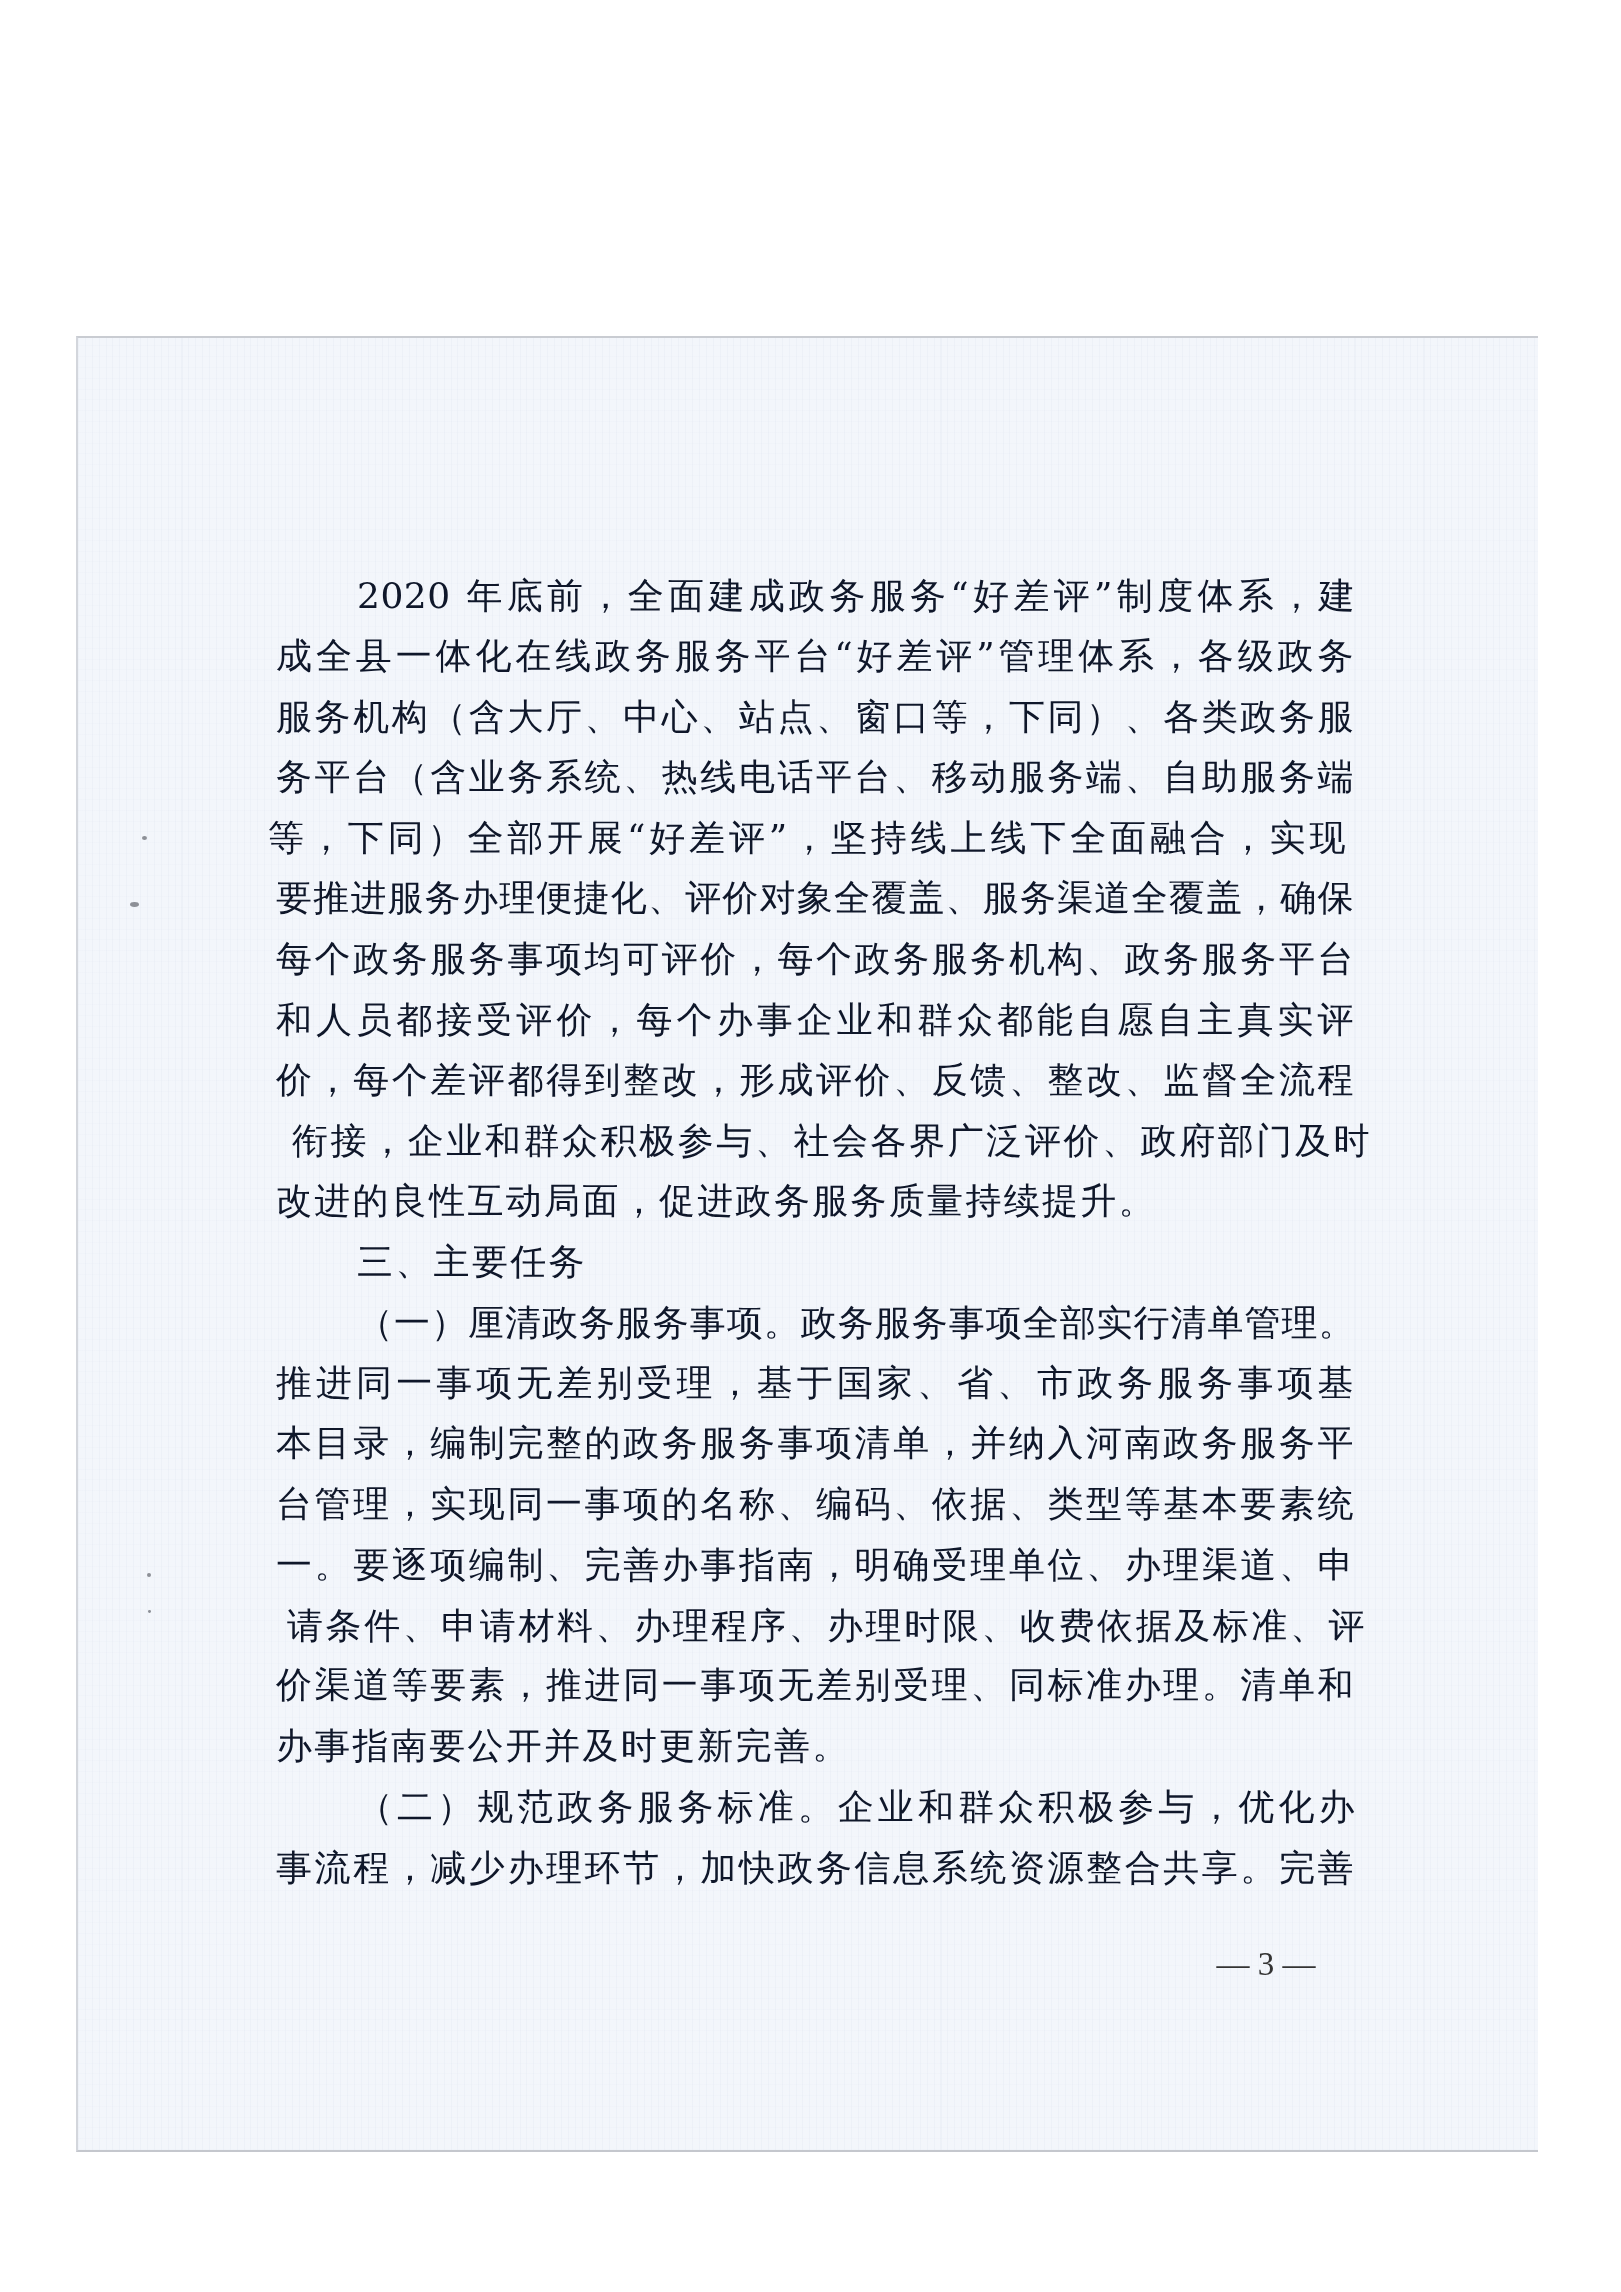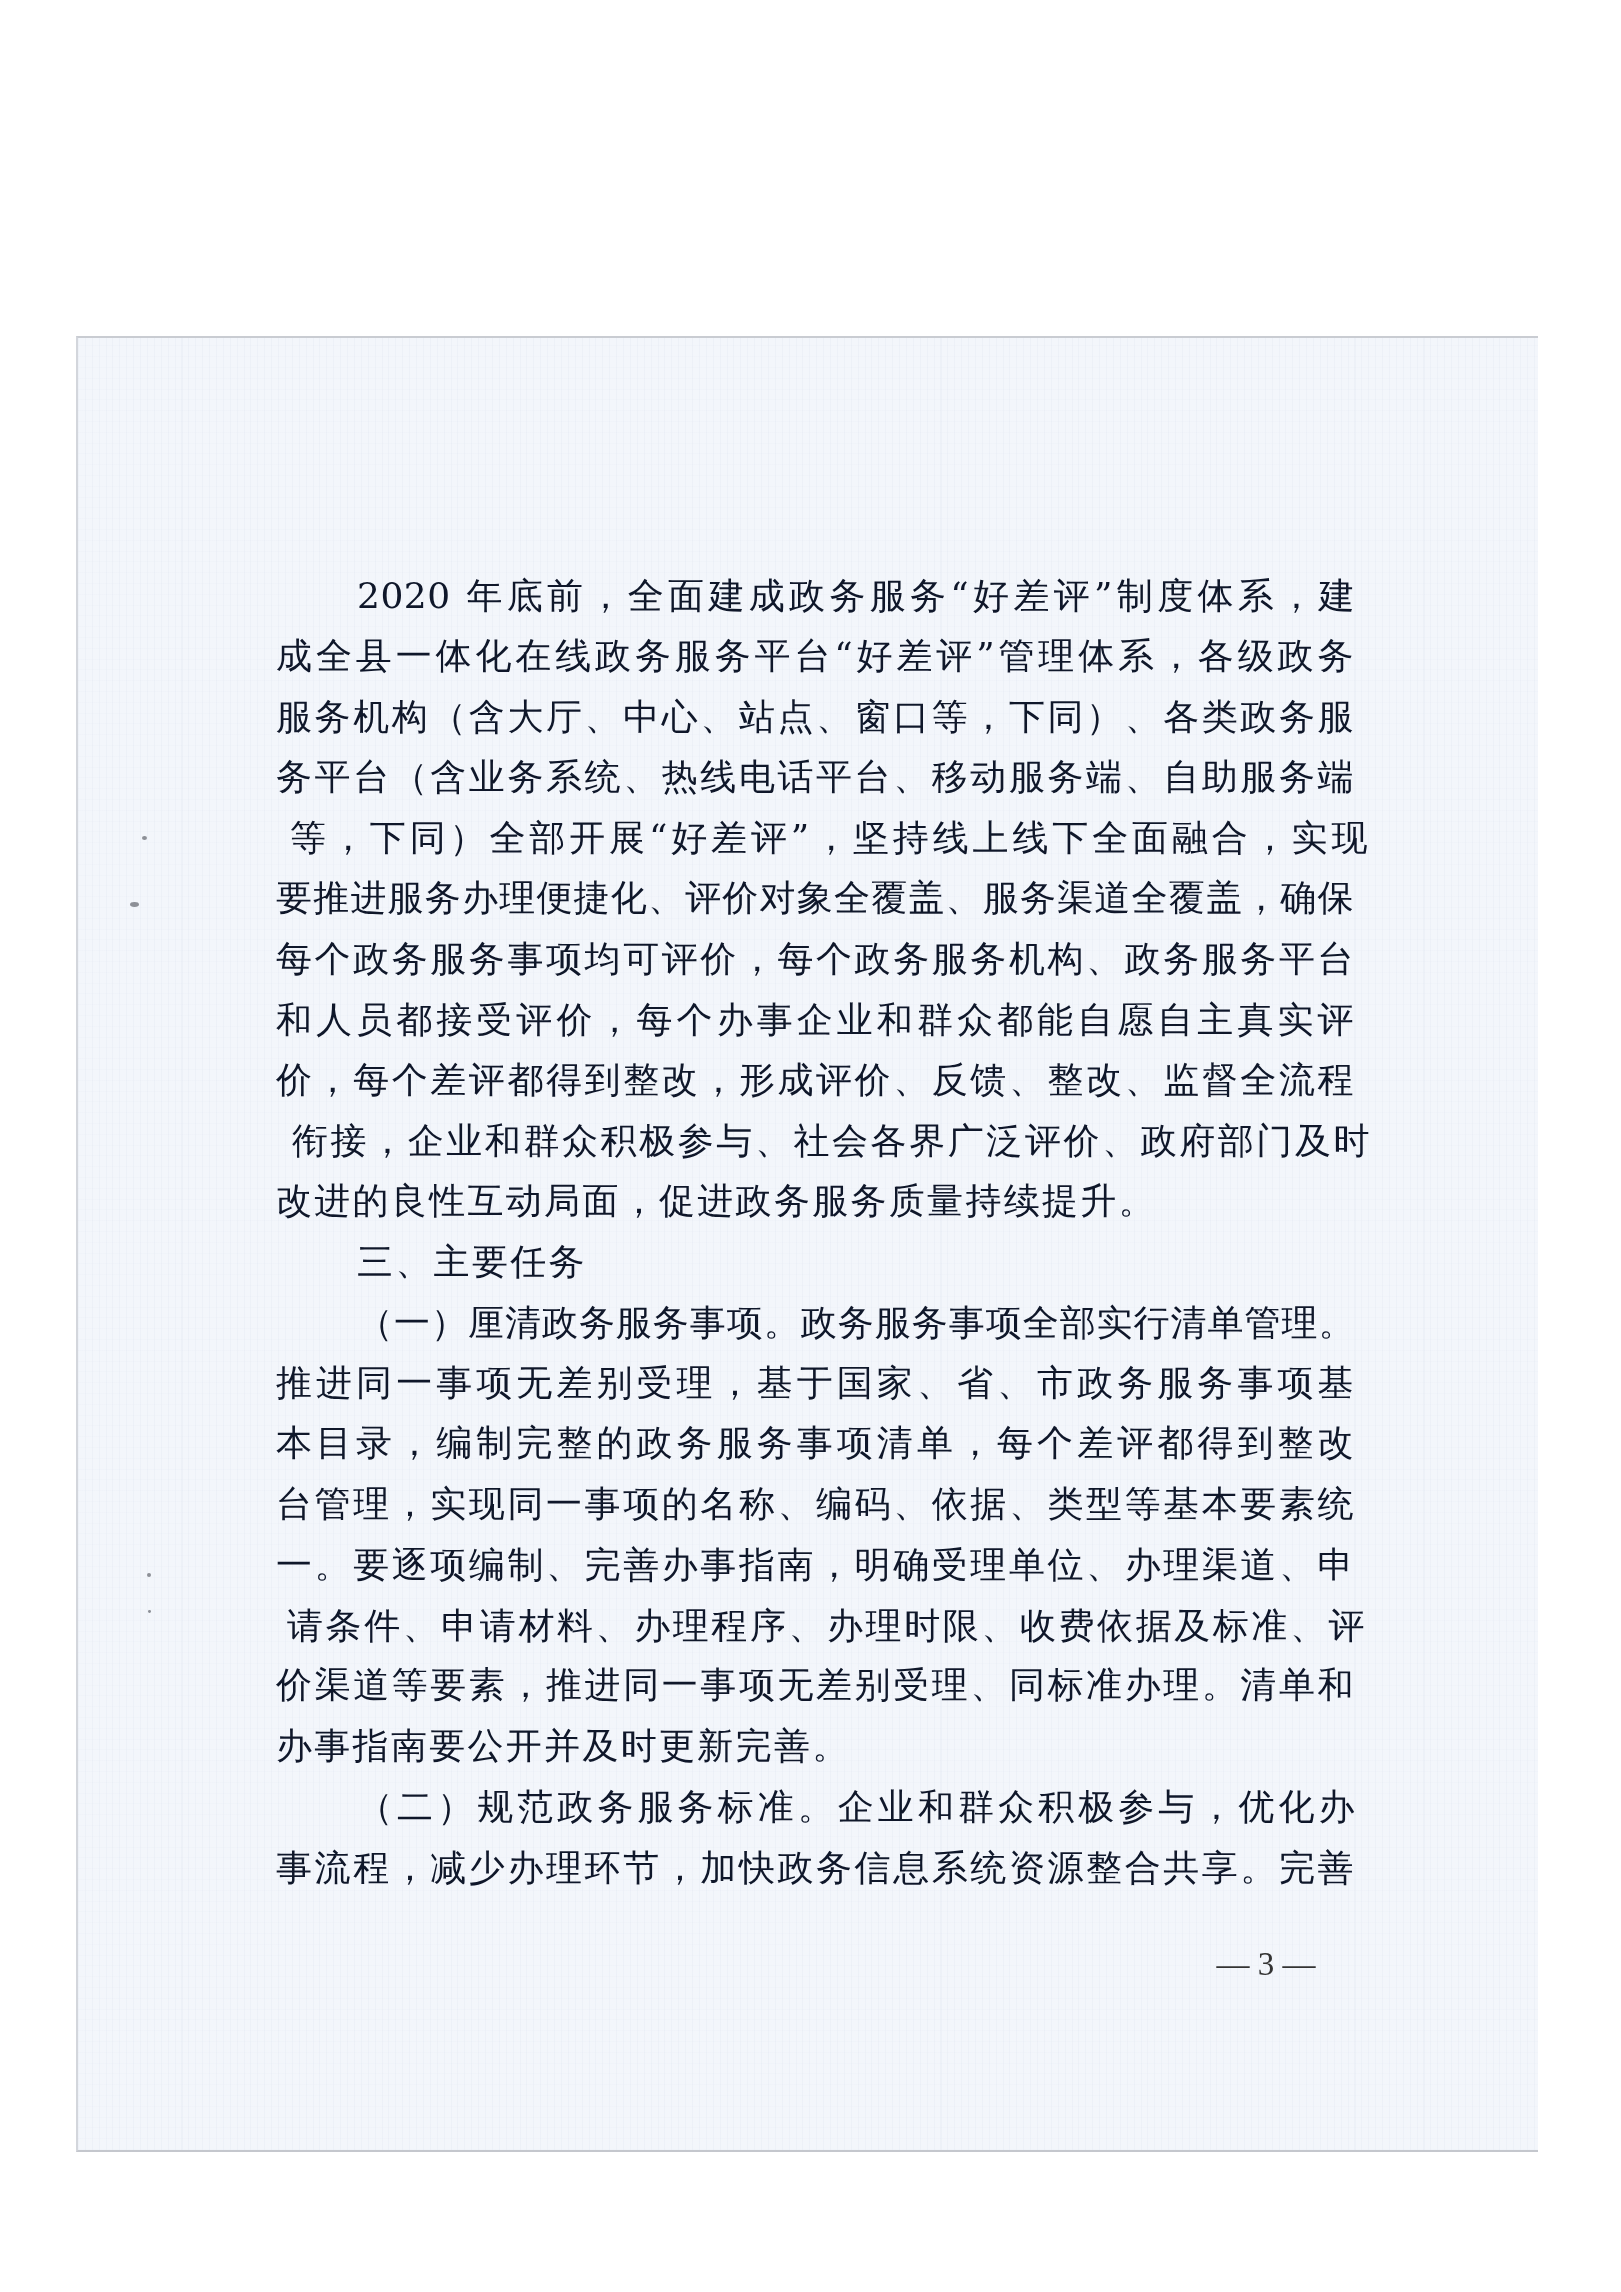--- a/index.html
+++ b/index.html
@@ -76,33 +76,33 @@
 <div class="speck" style="left:130px;top:902px;width:8.8px;height:4.9px;"></div>
 <div class="speck" style="left:147px;top:1573px;width:3.9px;height:3.9px;"></div>
 <div class="speck" style="left:148px;top:1610px;width:2.9px;height:2.9px;"></div>
 
 <div>
 
   <div class="text-line full" style="left:357px;top:565px;width:998px;">2020 年底前，全面建成政务服务“好差评”制度体系，建</div>
   <div class="text-line full" style="left:276px;top:625px;width:1078px;">成全县一体化在线政务服务平台“好差评”管理体系，各级政务</div>
   <div class="text-line full" style="left:276px;top:686px;width:1078px;">服务机构（含大厅、中心、站点、窗口等，下同）、各类政务服</div>
   <div class="text-line full" style="left:276px;top:746px;width:1078px;">务平台（含业务系统、热线电话平台、移动服务端、自助服务端</div>
-  <div class="text-line full" style="left:290px;top:807px;width:1078px;">等，下同）全部开展“好差评”，坚持线上线下全面融合，实现</div>
+  <div class="text-line full" style="left:268px;top:807px;width:1078px;">等，下同）全部开展“好差评”，坚持线上线下全面融合，实现</div>
   <div class="text-line full" style="left:276px;top:867px;width:1078px;">要推进服务办理便捷化、评价对象全覆盖、服务渠道全覆盖，确保</div>
   <div class="text-line full" style="left:276px;top:928px;width:1078px;">每个政务服务事项均可评价，每个政务服务机构、政务服务平台</div>
   <div class="text-line full" style="left:276px;top:989px;width:1078px;">和人员都接受评价，每个办事企业和群众都能自愿自主真实评</div>
   <div class="text-line full" style="left:276px;top:1049px;width:1078px;">价，每个差评都得到整改，形成评价、反馈、整改、监督全流程</div>
   <div class="text-line full" style="left:292px;top:1110px;width:1078px;">衔接，企业和群众积极参与、社会各界广泛评价、政府部门及时</div>
   <div class="text-line short" style="left:276px;top:1170px;">改进的良性互动局面，促进政务服务质量持续提升。</div>
 
   <div class="text-line short" style="left:357px;top:1231px;">三、主要任务</div>
 
   <div class="text-line full" style="left:357px;top:1292px;width:998px;">（一）厘清政务服务事项。政务服务事项全部实行清单管理。</div>
   <div class="text-line full" style="left:276px;top:1352px;width:1078px;">推进同一事项无差别受理，基于国家、省、市政务服务事项基</div>
-  <div class="text-line full" style="left:276px;top:1412px;width:1078px;">本目录，编制完整的政务服务事项清单，每个差评都得到整改</div>
+  <div class="text-line full" style="left:276px;top:1412px;width:1078px;">本目录，编制完整的政务服务事项清单，并纳入河南政务服务平</div>
   <div class="text-line full" style="left:276px;top:1473px;width:1078px;">台管理，实现同一事项的名称、编码、依据、类型等基本要素统</div>
   <div class="text-line full" style="left:276px;top:1534px;width:1078px;">一。要逐项编制、完善办事指南，明确受理单位、办理渠道、申</div>
   <div class="text-line full" style="left:287px;top:1595px;width:1078px;">请条件、申请材料、办理程序、办理时限、收费依据及标准、评</div>
   <div class="text-line full" style="left:276px;top:1654px;width:1078px;">价渠道等要素，推进同一事项无差别受理、同标准办理。清单和</div>
   <div class="text-line short" style="left:276px;top:1715px;">办事指南要公开并及时更新完善。</div>
 
   <div class="text-line full" style="left:357px;top:1776px;width:998px;">（二）规范政务服务标准。企业和群众积极参与，优化办</div>
   <div class="text-line full" style="left:276px;top:1837px;width:1078px;">事流程，减少办理环节，加快政务信息系统资源整合共享。完善</div>
 </div>
 

